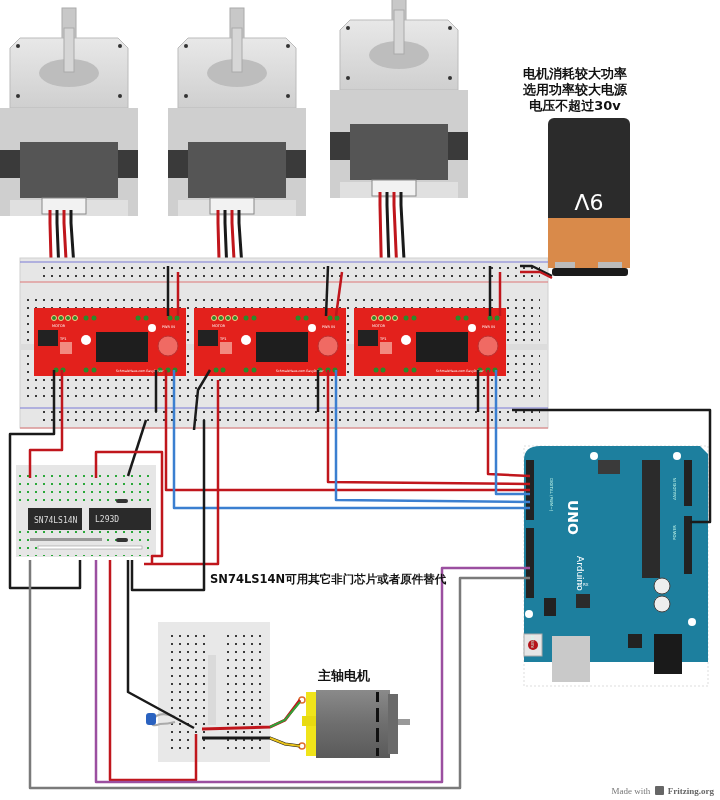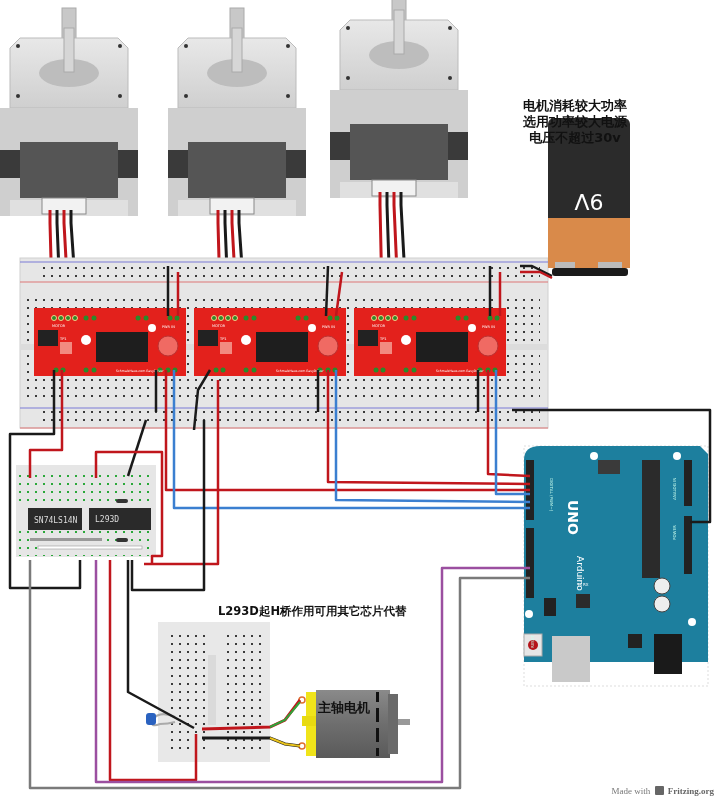--- a/index.html
+++ b/index.html
@@ -1,18 +1,18 @@
 <!DOCTYPE html>
 <html><head>
 <meta charset="utf-8">
 <style>
   html, body { margin:0; padding:0; background:#ffffff; }
   body { width:720px; height:800px; position:relative; overflow:hidden; font-family:"DejaVu Sans", sans-serif; }
   #canvas { position:absolute; left:0; top:0; width:720px; height:800px; }
-  .lbl { position:absolute; font-family:"DejaVu Sans", sans-serif; font-weight:bold; color:#111; white-space:nowrap;margin-top:32px; }
+  .lbl { position:absolute; font-family:"DejaVu Sans", sans-serif; font-weight:bold; color:#111; white-space:nowrap; }
   #battery-note { left:510px; top:66px; font-size:13px; line-height:16px; text-align:center; width:130px; }
   #chip-note { left:210px; top:572px; font-size:11.5px; line-height:14px; }
   #chip-note .l2 { padding-left:8px; display:block; }
   #spindle-label { left:318px; top:667px; font-size:13px;font-family:Liberation Serif, serif; }
   #footer { position:absolute; right:6px; bottom:4px; font-size:9px; color:#777; font-family:Liberation Serif, serif; }
   #footer .brand { font-weight:bold; color:#666; }
   #footer .fz { display:inline-block; width:9px; height:9px; background:#666; vertical-align:-1px; margin:0 2px; border-radius:1px; }
 </style>
 </head>
 <body>
@@ -333,21 +333,21 @@
   </g>
 </svg>
 
 <div id="battery-note" class="lbl">
   <div>电机消耗较大功率</div>
   <div>选用功率较大电源</div>
   <div>电压不超过30v</div>
 </div>
 
 <div id="chip-note" class="lbl">
-  <span class="l2">L293D起H桥作用可用其它芯片代替</span>
+  <span>SN74LS14N可用其它非门芯片或者原件替代</span>
 </div>
 
 <div id="spindle-label" class="lbl">主轴电机</div>
 
 <div id="footer">
   <span>Made with</span>
   <span class="fz"></span>
   <span class="brand">Fritzing.org</span>
 </div>
 

